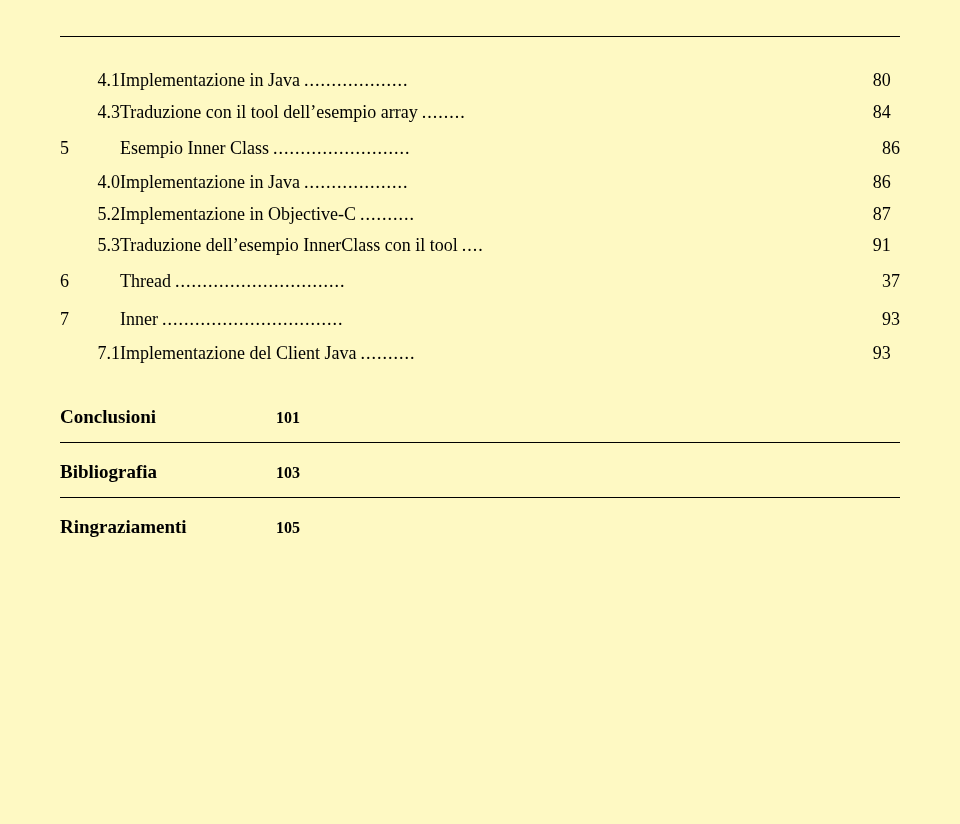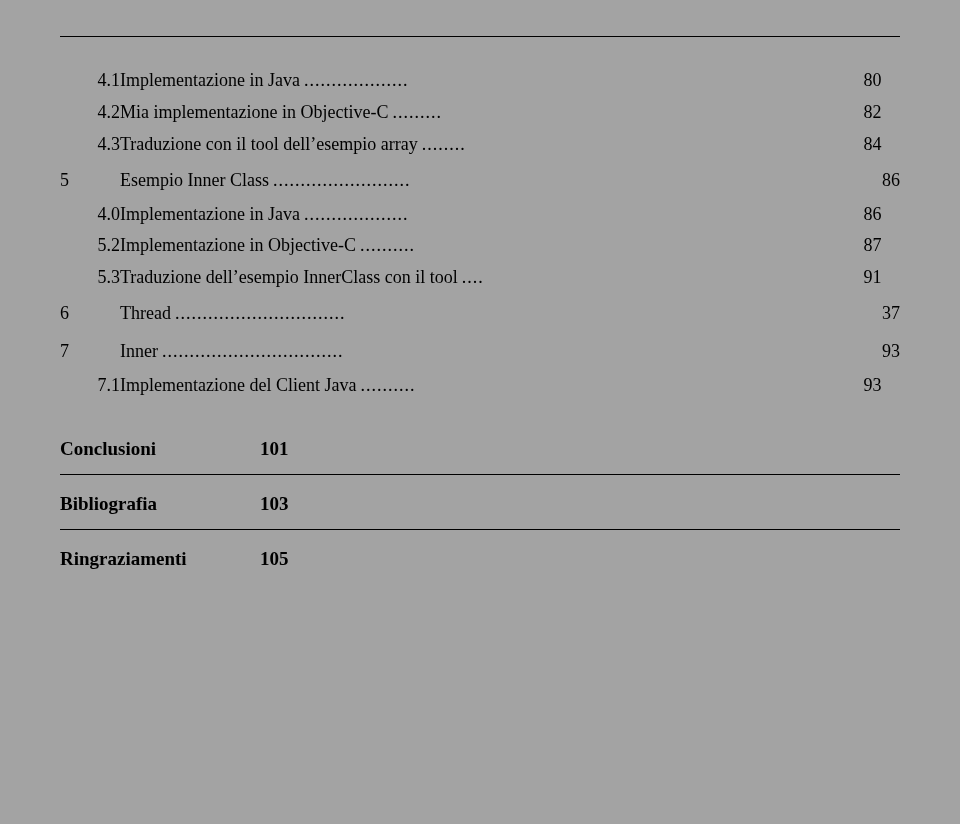--- a/index.html
+++ b/index.html
@@ -14,21 +14,21 @@
       font-size: 18px;
       color: #000000;
       width: 960px;
       min-height: 824px;
       padding: 0;
     }
 
     .page {
       width: 960px;
       min-height: 824px;
-      background: #a3a3a3;
+      background: #fef9c3;
       padding: 30px 60px 40px 60px;
       position: relative;
     }
 
     .page-header {
       display: flex;
       justify-content: space-between;
       align-items: baseline;
       margin-bottom: 28px;
       padding-bottom: 6px;
@@ -65,21 +65,21 @@
 
     .toc-num-main {
       width: 60px;
       text-align: left;
       padding-right: 10px;
       font-size: 18px;
       white-space: nowrap;
     }
 
     .toc-page {
-      text-align: left;
+      text-align: center;
       font-size: 18px;
       white-space: nowrap;
       padding-left: 4px;
     }
 
     .toc-row-chapter td {
       padding-top: 6px;
       padding-bottom: 4px;
       font-size: 18px;
     }
@@ -120,24 +120,24 @@
       padding-top: 4px;
     }
 
     .footer-label {
       font-size: 19px;
       font-weight: bold;
       min-width: 200px;
     }
 
     .footer-page {
-      font-size: 19px;
+      font-size: 16px;
       font-weight: bold;
       min-width: 40px;
-      text-align: left;
+      text-align: right;
     }
 
     .footer-divider {
       border: none;
       border-top: 1px solid #000;
       margin: 14px 0;
     }
   </style>
 </head>
 <body>
@@ -155,30 +155,20 @@
         <td class="toc-num">4.1</td>
         <td>
           <div class="toc-label-wrap">
             <span class="label-text">Implementazione in Java</span>
             <span class="dots-fill">...................</span>
           </div>
         </td>
         <td class="toc-page">80</td>
       </tr>
         <tr class="toc-row-section">
-        <td class="toc-num">4.2</td>
-        <td>
-          <div class="toc-label-wrap">
-            <span class="label-text">Mia implementazione in Objective-C</span>
-            <span class="dots-fill">.........</span>
-          </div>
-        </td>
-        <td class="toc-page">82</td>
-      </tr>
-        <tr class="toc-row-section">
         <td class="toc-num">4.3</td>
         <td>
           <div class="toc-label-wrap">
             <span class="label-text">Traduzione con il tool dell’esempio array</span>
             <span class="dots-fill">........</span>
           </div>
         </td>
         <td class="toc-page">84</td>
       </tr>
         <tr class="toc-row-chapter">

